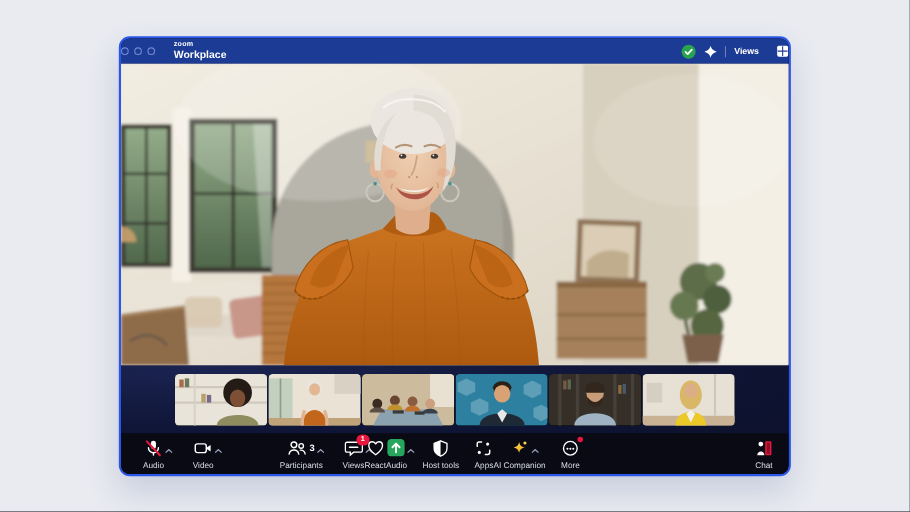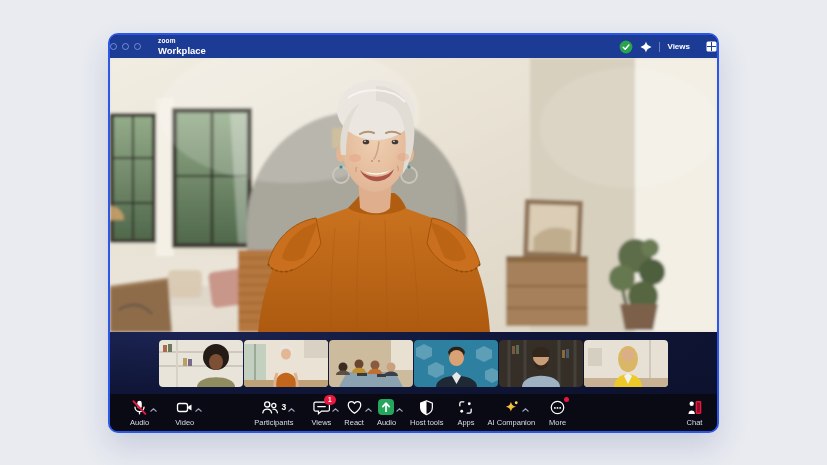--- a/index.html
+++ b/index.html
@@ -30,21 +30,21 @@
   .tbtn{display:flex;flex-direction:column;align-items:center;justify-content:center;gap:2px;
     background:none;border:none;padding:0;color:#dde1ec;cursor:pointer;position:relative}
   .tbtn .ic{height:17px;display:flex;align-items:center;justify-content:center;position:relative}
   .tbtn .lbl{font-size:7.5px;white-space:nowrap;color:#d9dde9}
   .chev{position:absolute;top:1px;right:-9px}
   .cnt{font-size:8.5px;color:#fff;margin-left:2px;font-weight:700}
   .badge{position:absolute;top:-4px;right:-6px;background:#e8173d;color:#fff;font-size:6.5px;font-weight:700;
     min-width:10px;height:10px;border-radius:5px;display:flex;align-items:center;justify-content:center;padding:0 1px}
   .dotbadge{position:absolute;top:-2px;right:-3px;width:5px;height:5px;border-radius:50%;background:#e8173d}
   .ml8{margin-left:8px}.ml26{margin-left:26px}.ml60{margin-left:60px}.ml18{margin-left:18px}
-  .ml13{margin-left:13px}.ml12{margin-left:14px}
+  .ml13{}.ml12{margin-left:14px}
   .leave{margin-left:auto;margin-right:2px}
 </style>
 </head>
 <body>
 
 <div class="window">
 
   <div class="titlebar">
     <div class="dots">
       <span class="dot"></span>

